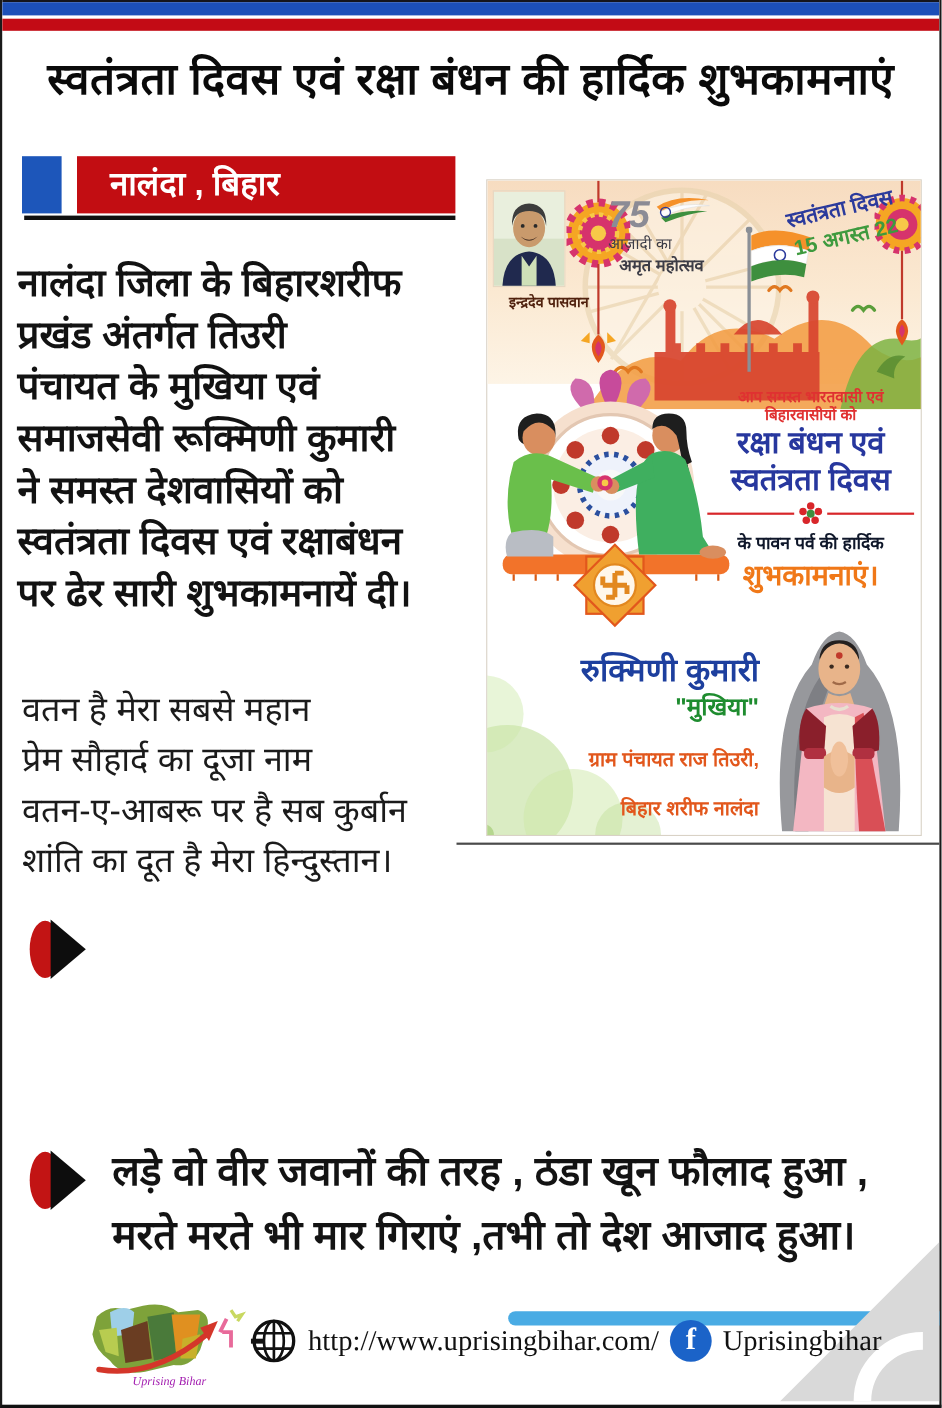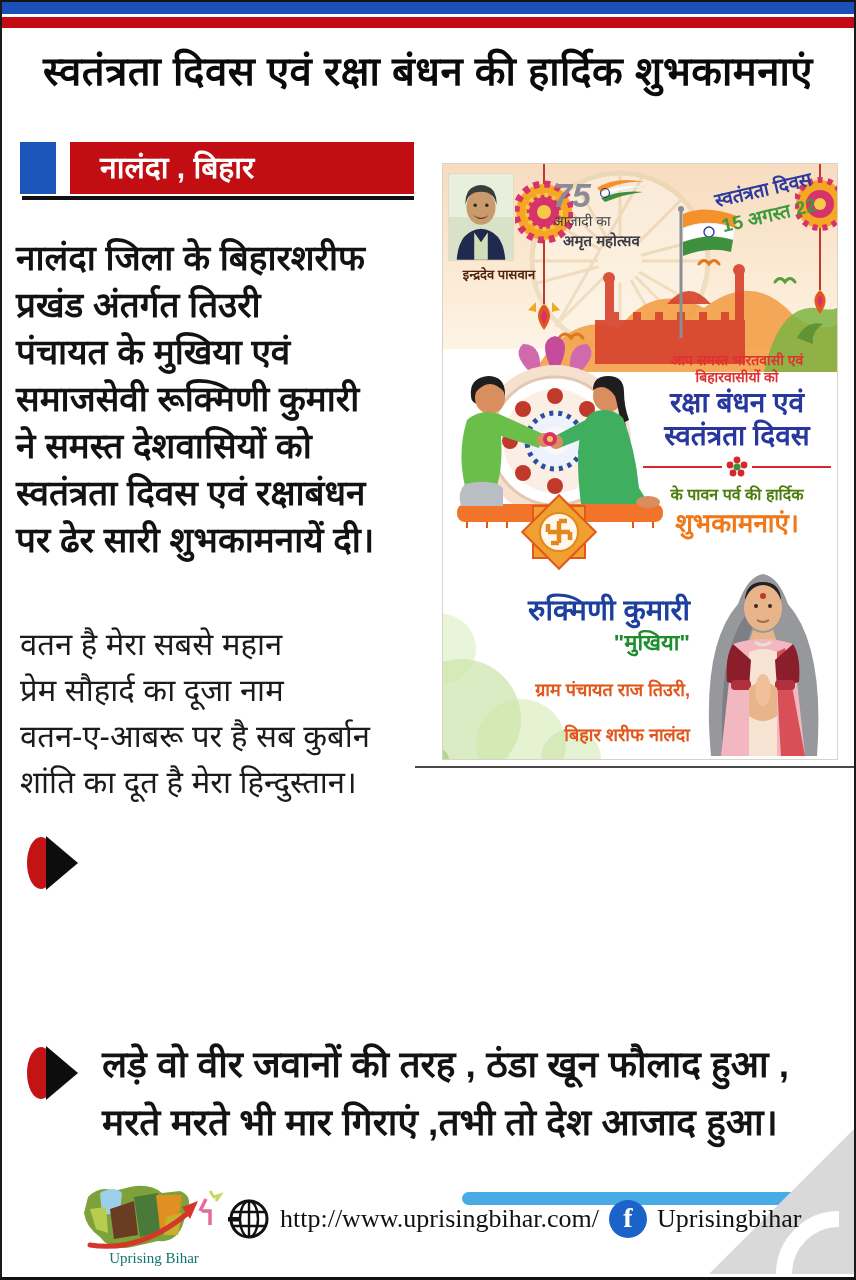--- a/index.html
+++ b/index.html
@@ -53,21 +53,21 @@
   .daydate .d1 { font-size:19px; font-weight:700; color:#2b3a9c; }
   .daydate .d2 { font-size:19px; font-weight:700; color:#3e9a3e; }
 
   .kids { position:absolute; left:0px; top:172px; }
 
   .greet { position:absolute; left:196px; top:188px; width:196px; text-align:center; }
   .greet .g1, .greet .g2 { font-size:14px; font-weight:700; color:#e03131; line-height:17px; white-space:nowrap; }
   .greet .f1, .greet .f2 { font-size:28px; font-weight:700; color:#27379e; line-height:33px; white-space:nowrap; }
   .greet .divider { display:flex; align-items:center; justify-content:center; margin:4px 0 6px; }
   .greet .divider .bar { height:2px; background:#d8262a; flex:1; margin:0 4px; }
-  .greet .sub { font-size:16px; font-weight:700; color:#4d7c0f; line-height:22px; white-space:nowrap; }
+  .greet .sub { font-size:16px; font-weight:700; color:#0f172a; line-height:22px; white-space:nowrap; }
   .greet .main{ font-size:26px; font-weight:700; color:#f07818; line-height:34px; white-space:nowrap; }
 
   .greensplash { position:absolute; left:-12px; top:425px; }
   .person { position:absolute; left:12px; top:428px; width:235px; text-align:right; }
   .person .nm { font-size:29px; font-weight:700; color:#1d3f9e; line-height:36px; white-space:nowrap; }
   .person .tt { font-size:22px; font-weight:700; color:#1e8c2f; line-height:30px; }
   .person .o1,.person .o2 { font-size:18px; font-weight:700; color:#e2571c; line-height:25px; white-space:nowrap;margin-top:20px; }
   .woman { position:absolute; left:250px; top:392px; }
 
   .divider-right { position:absolute; left:413px; top:766px; width:441px; height:2px; background:#4a4a4a; }
@@ -79,22 +79,22 @@
   .b1 .ln { font-size:36px; font-weight:700; color:#131313; line-height:57px; white-space:nowrap; }
   .b2 { position:absolute; left:100px; top:1036px; }
   .b2 .ln { font-size:37px; font-weight:700; color:#131313; line-height:58px; white-space:nowrap; }
 
   
   .blue-pill { position:absolute; left:460px; top:1192px; width:396px; height:13px;
                background:#49abe4; border-radius:7px 0 0 7px; }
   .grey-corner { position:absolute; right:0; bottom:3px; }
   .footer-logo { position:absolute; left:68px; top:1183px; }
   .footer-script { position:absolute; left:72px; top:1250px; width:160px; text-align:center;
-                   font-family:"Liberation Serif","DejaVu Serif",serif; 
-                   font-size:15px; color:#0f766e; }
+                   font-family:"Liberation Serif","DejaVu Serif",serif; font-style:italic;
+                   font-size:11px; color:#a21caf; }
   .footer-row { position:absolute; left:226px; top:1196px; right:40px; height:46px;
                 display:flex; align-items:center; gap:10px;
                 font-family:"Liberation Serif","DejaVu Serif",serif; }
   .site-url { font-size:26px; color:#111; white-space:nowrap; }
   .fb-badge { width:38px; height:38px; border-radius:50%; background:#1b63c8; color:#fff;
               font-size:28px; font-weight:700; text-align:center; line-height:36px; flex:0 0 auto;
               font-family:"Liberation Serif","DejaVu Serif",serif; }
   .fb-name { font-size:26px; color:#111; white-space:nowrap; }
 </style>
 </head>

